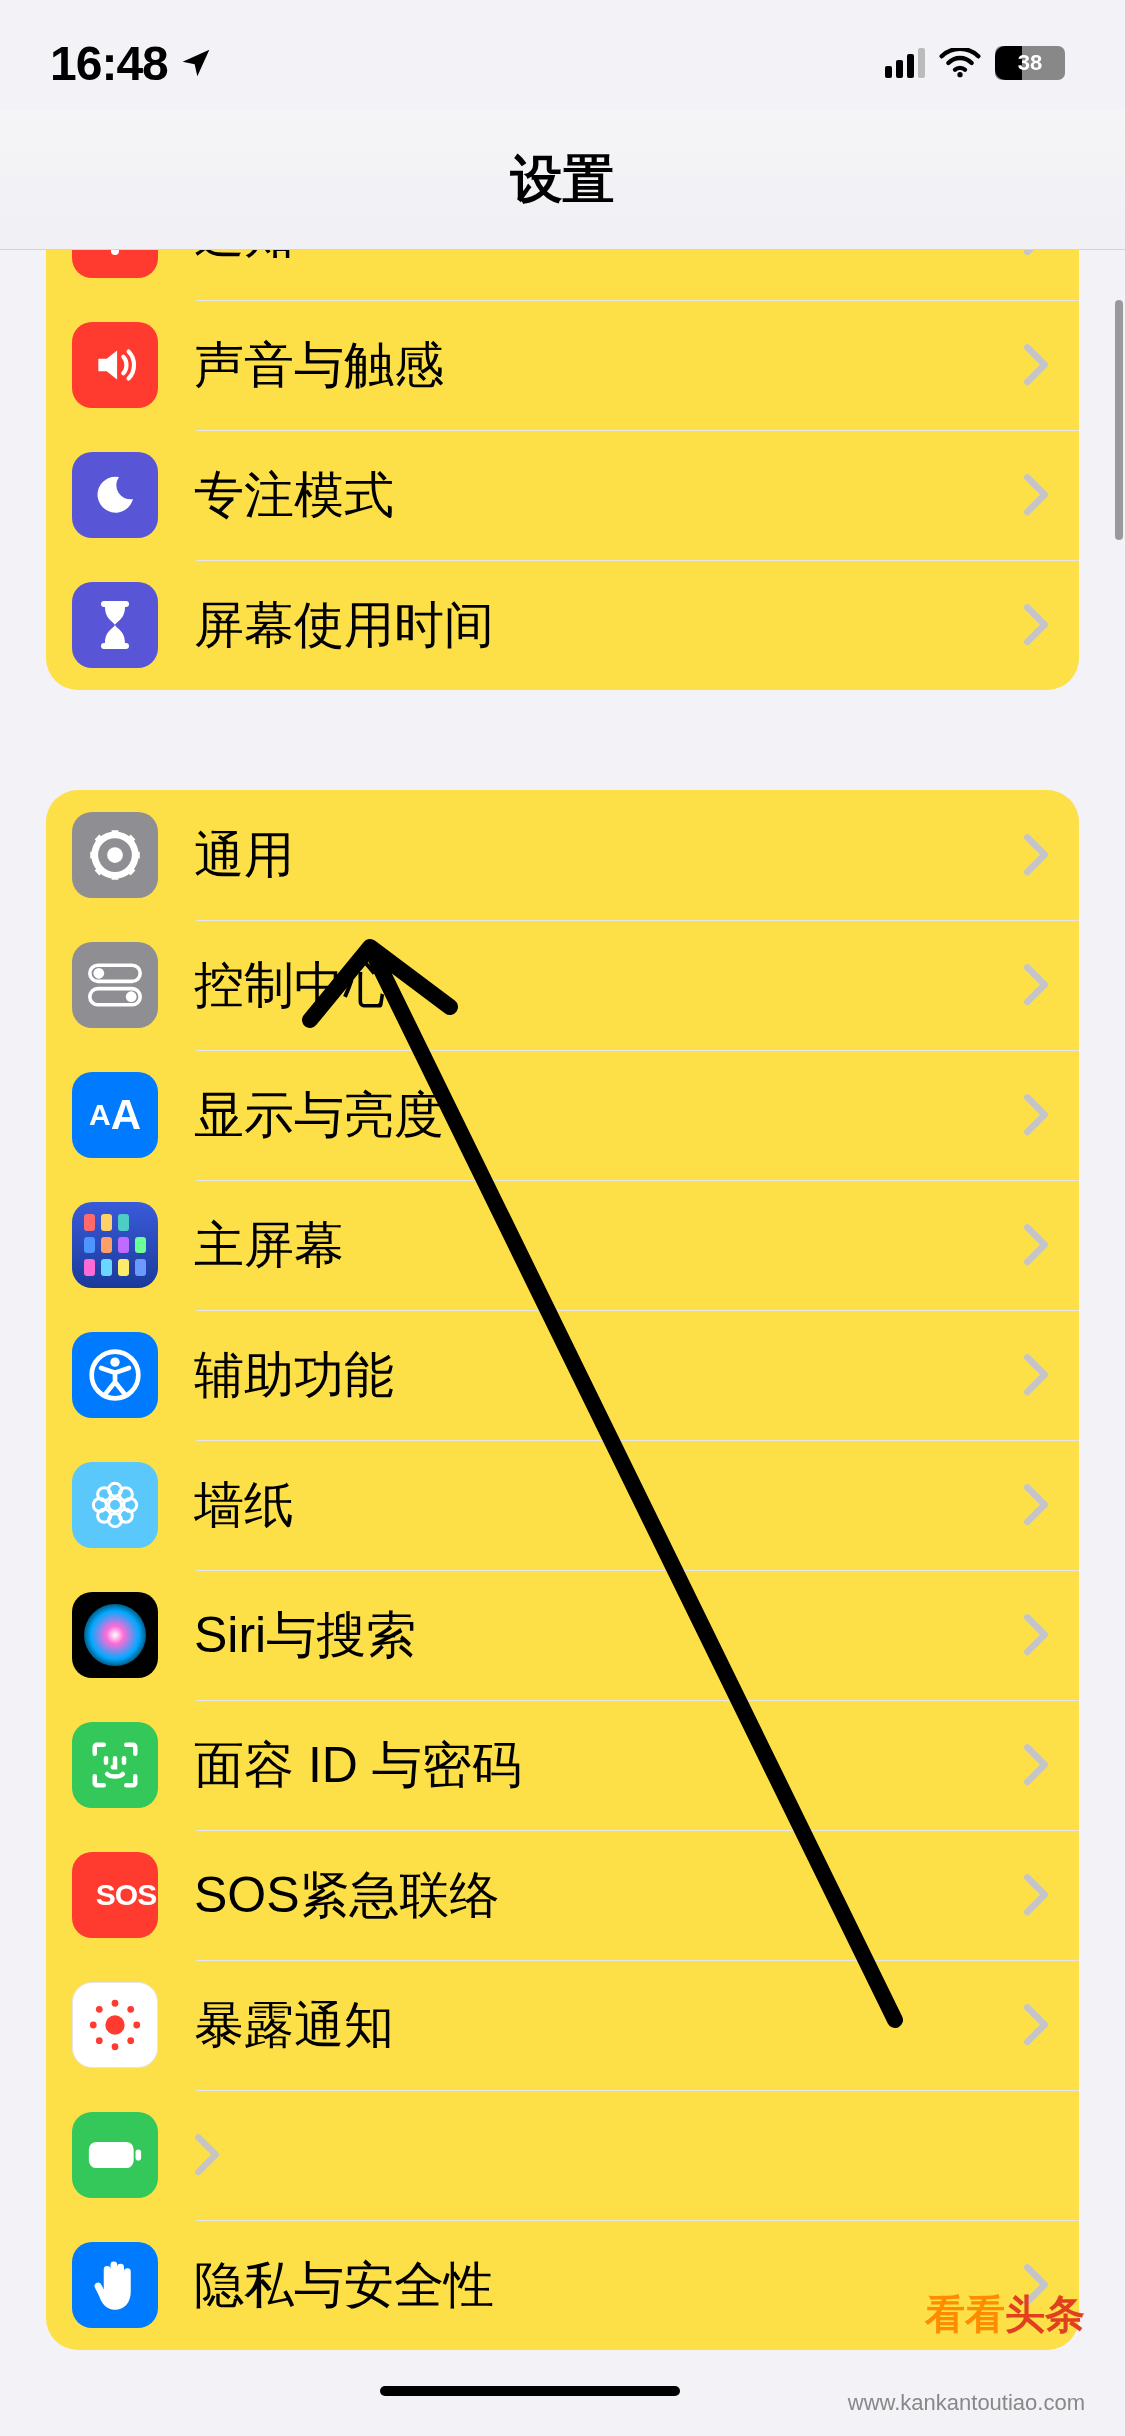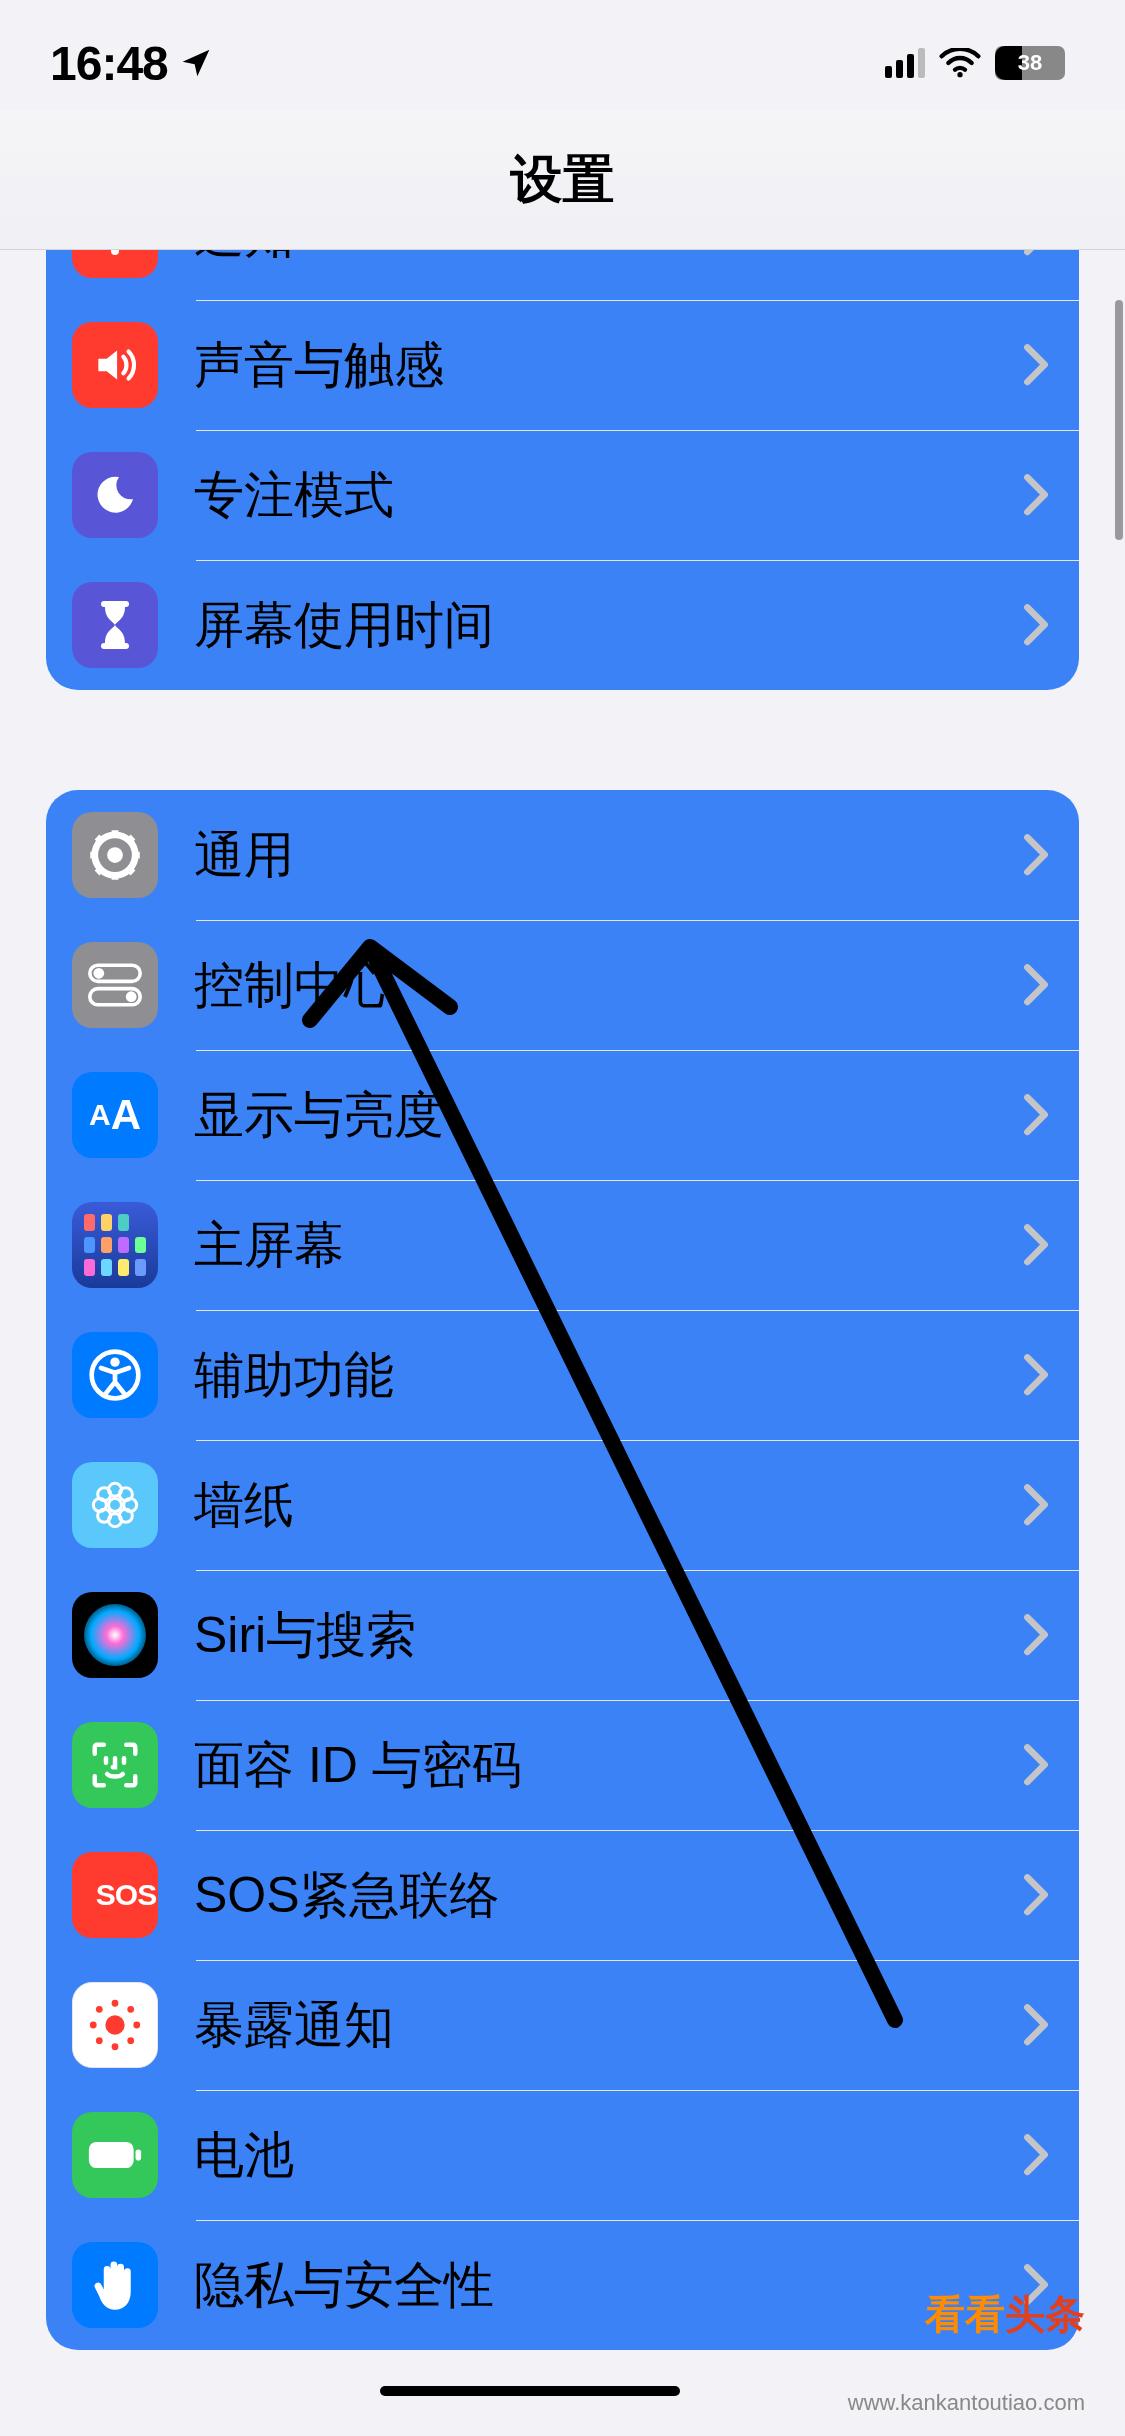--- a/index.html
+++ b/index.html
@@ -90,21 +90,21 @@
       font-weight: 600;
     }
     .content {
       position: absolute;
       left: 0; right: 0;
       top: 250px;
       bottom: 0;
       overflow: hidden;
     }
     .group {
-      background: #3b82f6;
+      background: #fde047;
       margin: 0 46px 100px 46px;
       border-radius: 32px;
       overflow: hidden;
     }
     .group.first {
       margin-top: 0;
       
       position: relative;
       top: -80px;
       margin-bottom: 20px;
@@ -477,21 +477,20 @@
             <path d="M2 2 L10 10 L2 18" stroke-width="3" fill="none" stroke-linecap="round" stroke-linejoin="round"></path>
           </svg></span>
     </div>
     <div class="row">
       <div class="icon-wrap c-green">
         <svg width="56" height="34" viewBox="0 0 30 16">
             <rect x="1" y="1" width="24" height="14" rx="4" fill="#fff"></rect>
             <rect x="26" y="5" width="3" height="6" rx="1.5" fill="#fff"></rect>
           </svg>
       </div>
-      <span class="row-label">电池</span>
       <span class="chevron"><svg viewBox="0 0 12 20">
             <path d="M2 2 L10 10 L2 18" stroke-width="3" fill="none" stroke-linecap="round" stroke-linejoin="round"></path>
           </svg></span>
     </div>
     <div class="row">
       <div class="icon-wrap c-blue">
         <svg width="46" height="54" viewBox="0 0 20 24">
             <path d="M5 11 V5 A1.5 1.5 0 0 1 8 5 V10 V3 A1.5 1.5 0 0 1 11 3 V10 V4 A1.5 1.5 0 0 1 14 4 V11 V6 A1.5 1.5 0 0 1 17 6 V15 C17 20 14 23 10 23 C6 23 4 20 3 17 L1 13 A1.5 1.5 0 0 1 4 12 L5 14 Z" fill="#fff"></path>
           </svg>
       </div>

